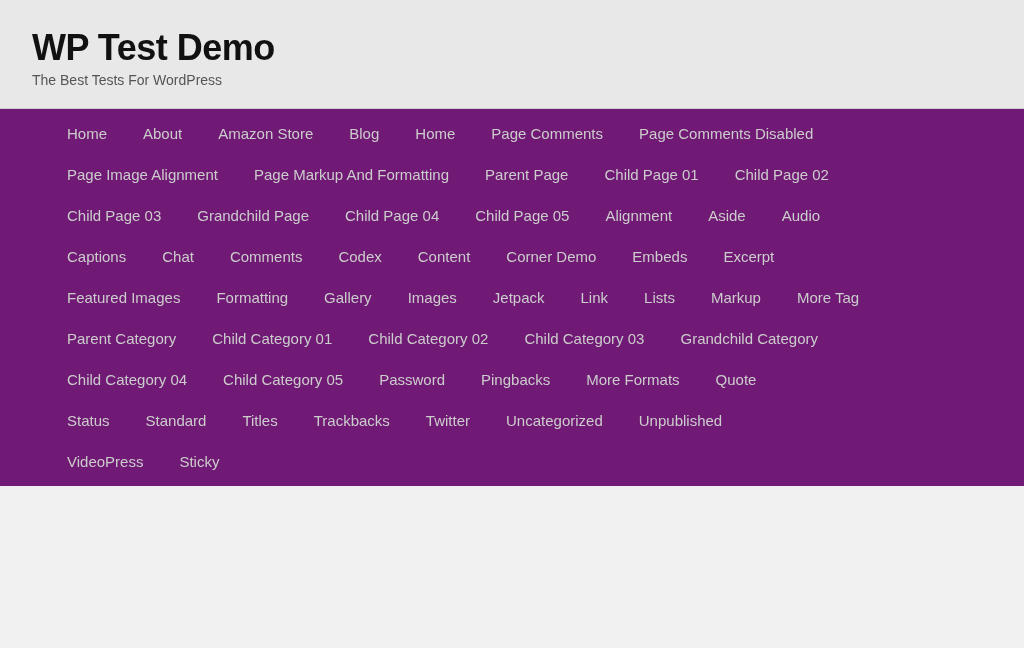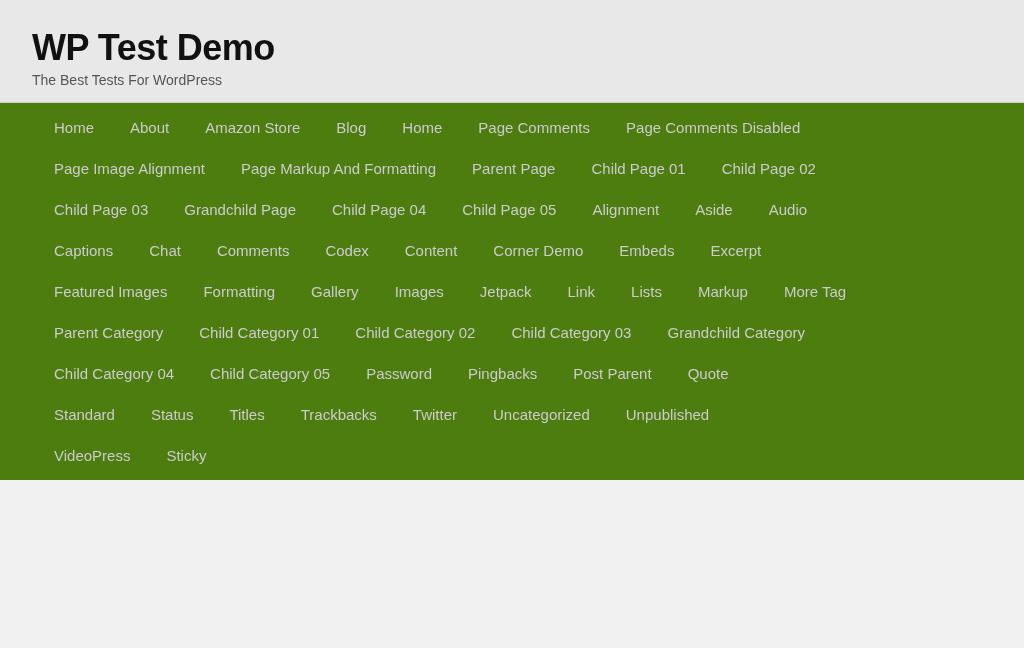--- a/index.html
+++ b/index.html
@@ -11,21 +11,21 @@
     body {
       font-family: Georgia, 'Times New Roman', serif;
       background: #f1f1f1;
       width: 1024px;
       min-height: 648px;
     }
 
     
     .site-header {
       background: #e8e8e8;
-      padding: 28px 32px 14px 32px;
+      padding: 28px 32px 20px 32px;
       border-bottom: 1px solid #d0d0d0;
     }
 
     .site-title {
       font-family: Arial, Helvetica, sans-serif;
       font-size: 36px;
       font-weight: 900;
       color: #111;
       letter-spacing: -0.5px;
       line-height: 1.1;
@@ -33,22 +33,22 @@
 
     .site-tagline {
       font-family: Arial, Helvetica, sans-serif;
       font-size: 14px;
       color: #555;
       margin-top: 4px;
     }
 
     
     .site-nav {
-      background: #4d7c0f;
-      padding: 0 36px;
+      background: #701a75;
+      padding: 0 49px;
     }
 
     .nav-rows {
       display: flex;
       flex-direction: column;
       padding: 4px 0;
     }
 
     .nav-row {
       display: flex;
@@ -129,26 +129,26 @@
         <a class="nav-item" href="#">Child Category 01</a>
         <a class="nav-item" href="#">Child Category 02</a>
         <a class="nav-item" href="#">Child Category 03</a>
         <a class="nav-item" href="#">Grandchild Category</a>
       </div>
       <div class="nav-row">
         <a class="nav-item" href="#">Child Category 04</a>
         <a class="nav-item" href="#">Child Category 05</a>
         <a class="nav-item" href="#">Password</a>
         <a class="nav-item" href="#">Pingbacks</a>
-        <a class="nav-item" href="#">Post Parent</a>
+        <a class="nav-item" href="#">More Formats</a>
         <a class="nav-item" href="#">Quote</a>
       </div>
       <div class="nav-row">
+        <a class="nav-item" href="#">Status</a>
         <a class="nav-item" href="#">Standard</a>
-        <a class="nav-item" href="#">Status</a>
         <a class="nav-item" href="#">Titles</a>
         <a class="nav-item" href="#">Trackbacks</a>
         <a class="nav-item" href="#">Twitter</a>
         <a class="nav-item" href="#">Uncategorized</a>
         <a class="nav-item" href="#">Unpublished</a>
       </div>
       <div class="nav-row">
         <a class="nav-item" href="#">VideoPress</a>
         <a class="nav-item" href="#">Sticky</a>
       </div>

